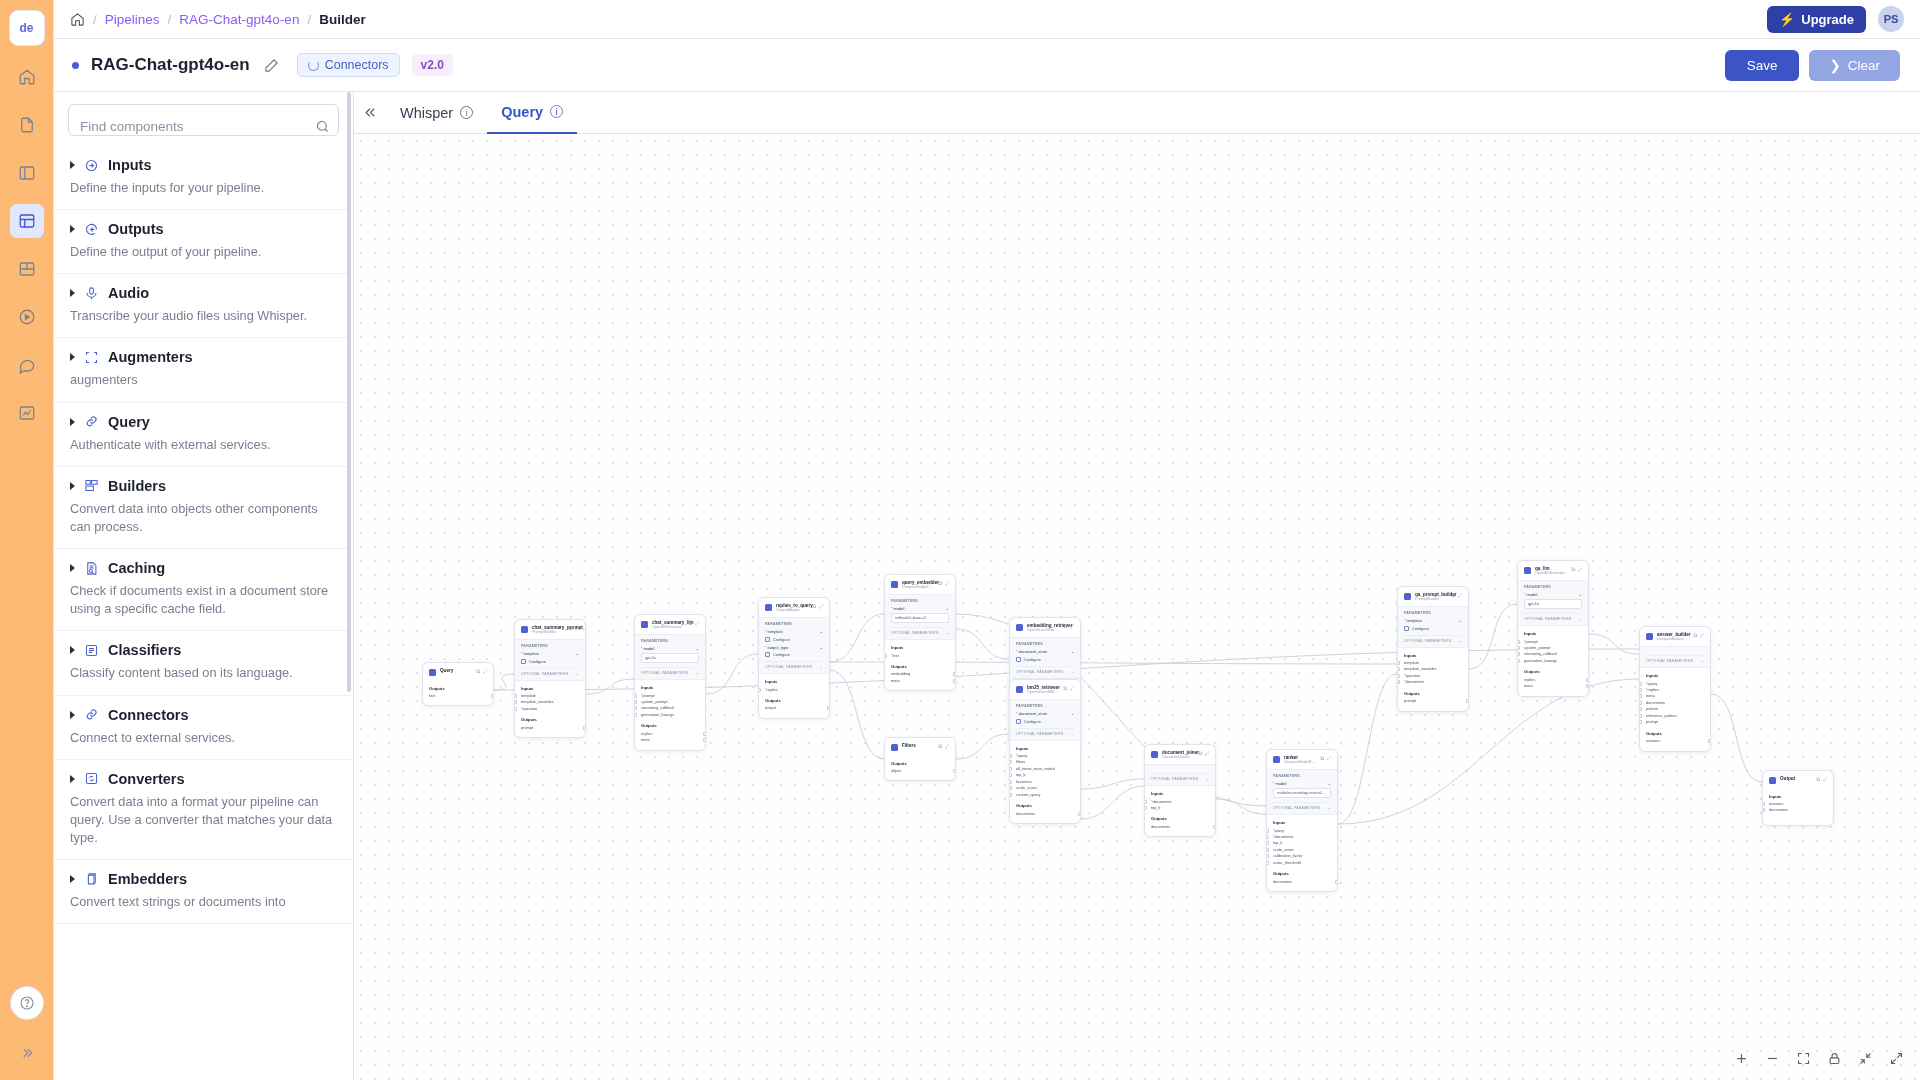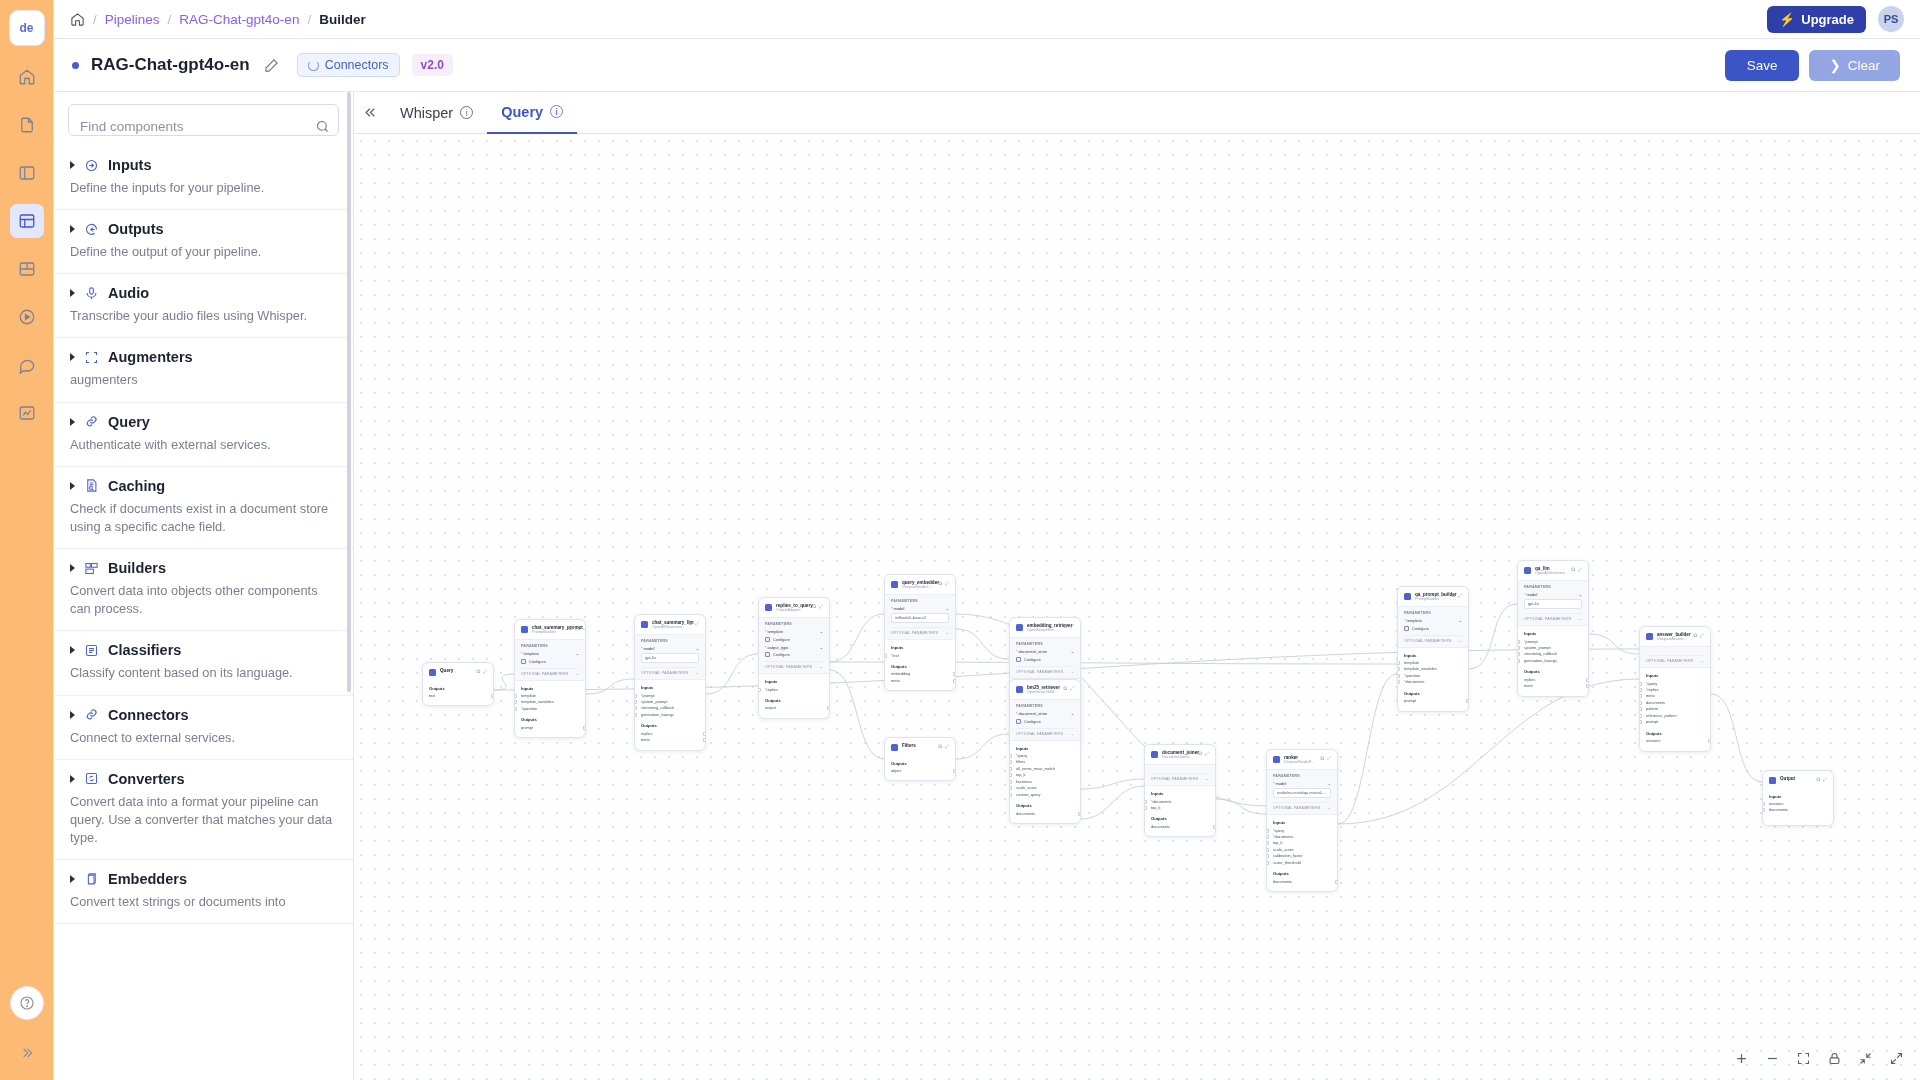--- a/index.html
+++ b/index.html
@@ -406,43 +406,43 @@
           </span>
           <span class="comp-name">Query</span>
         </div>
         <div class="comp-desc">Authenticate with external services.</div>
       </div>
       <div class="comp">
         <div class="comp-head">
           <span class="caret"></span>
           <span class="comp-ico">
             <svg viewBox="0 0 24 24" fill="none" stroke="currentColor" stroke-width="1.7">
+              <rect x="3" y="4" width="7" height="6"></rect>
+              <rect x="12" y="4" width="9" height="6"></rect>
+              <rect x="3" y="13" width="12" height="7"></rect>
+            </svg>
+          </span>
+          <span class="comp-name">Builders</span>
+        </div>
+        <div class="comp-desc">Convert data into objects other components can process.</div>
+      </div>
+      <div class="comp">
+        <div class="comp-head">
+          <span class="caret"></span>
+          <span class="comp-ico">
+            <svg viewBox="0 0 24 24" fill="none" stroke="currentColor" stroke-width="1.7">
               <path d="M6 3h9l4 4v14H6z"></path>
               <path d="M9 8h6M9 11h6"></path>
               <circle cx="11" cy="16" r="2.4"></circle>
               <path d="M13 18l2 2"></path>
             </svg>
           </span>
           <span class="comp-name">Caching</span>
         </div>
         <div class="comp-desc">Check if documents exist in a document store using a specific cache field.</div>
-      </div>
-      <div class="comp">
-        <div class="comp-head">
-          <span class="caret"></span>
-          <span class="comp-ico">
-            <svg viewBox="0 0 24 24" fill="none" stroke="currentColor" stroke-width="1.7">
-              <rect x="3" y="4" width="7" height="6"></rect>
-              <rect x="12" y="4" width="9" height="6"></rect>
-              <rect x="3" y="13" width="12" height="7"></rect>
-            </svg>
-          </span>
-          <span class="comp-name">Builders</span>
-        </div>
-        <div class="comp-desc">Convert data into objects other components can process.</div>
       </div>
       <div class="comp">
         <div class="comp-head">
           <span class="caret"></span>
           <span class="comp-ico">
             <svg viewBox="0 0 24 24" fill="none" stroke="currentColor" stroke-width="1.7">
               <rect x="4" y="4" width="16" height="16" rx="2"></rect>
               <path d="M8 9h8M8 12h8M8 15h5"></path>
             </svg>
           </span>

